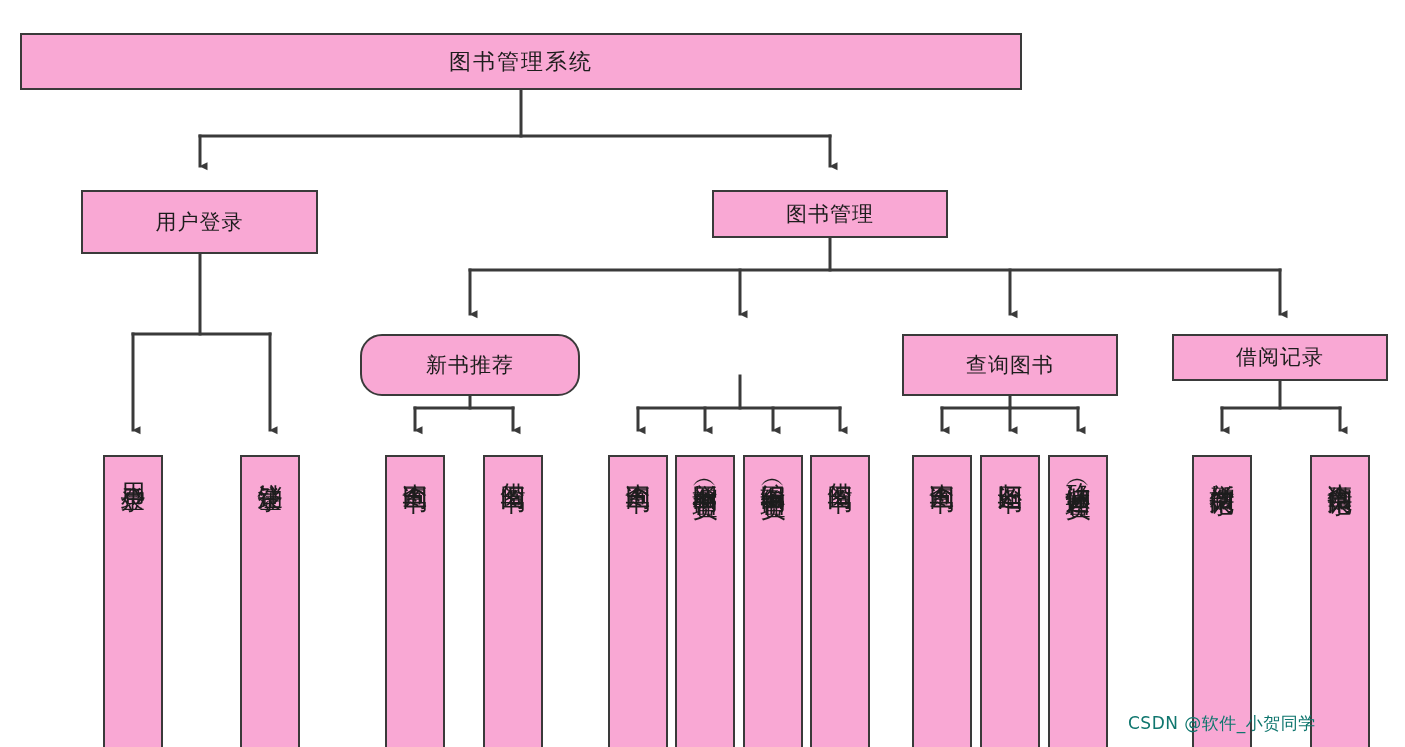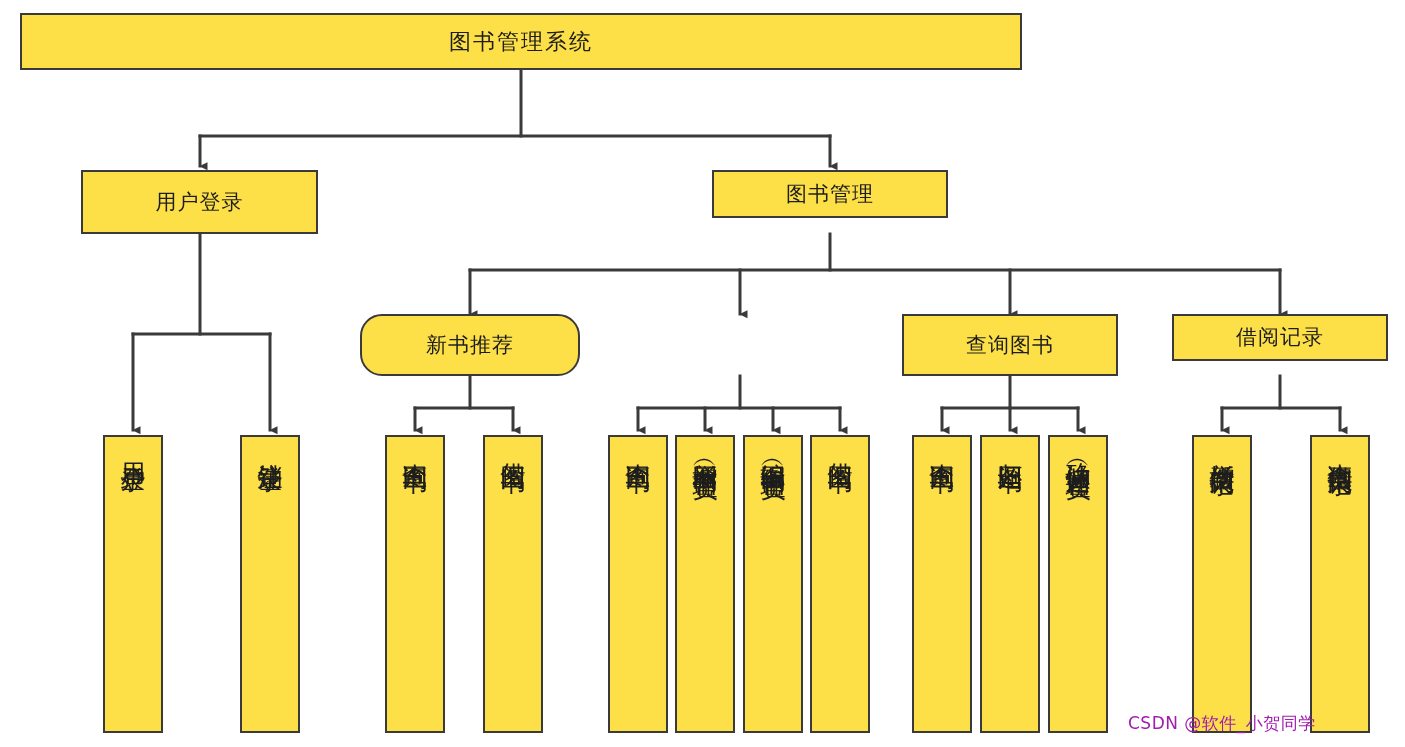--- a/index.html
+++ b/index.html
@@ -9,25 +9,26 @@
     font-family:"DejaVu Sans","Liberation Sans",sans-serif;
     position:relative;
     overflow:hidden;
   }
   #diagram{position:absolute;left:0;top:0;width:1405px;height:747px;}
   #connectors{position:absolute;left:0;top:0;width:1405px;height:747px;}
   .node{
     position:absolute;
     box-sizing:border-box;
     border:2.5px solid #3a3a3a;
-    background:#fde047;
+    background:#f9a8d4;
     display:flex;
     align-items:center;
     justify-content:center;
     color:#1d1d1d;
+    margin-top:20px;
   }
   .node .label{
     display:block;
     text-align:center;
     line-height:1.05;
     white-space:nowrap;
   }
   
   .h-node .label{font-size:21px;letter-spacing:1px;}
   #node-root .label{font-size:22px;letter-spacing:2px;}
@@ -38,21 +39,21 @@
     text-orientation:upright;
     font-size:25px;
     line-height:1.08;
     letter-spacing:2px;
     white-space:nowrap;
   }
   #watermark{
     position:absolute;
     left:1128px;top:712px;
     font-size:17px;
-    color:#a21caf;
+    color:#0f766e;
     letter-spacing:.5px;
     white-space:nowrap;
     pointer-events:none;
   }
 </style>
 </head>
 <body>
 
 <div id="diagram">
 

